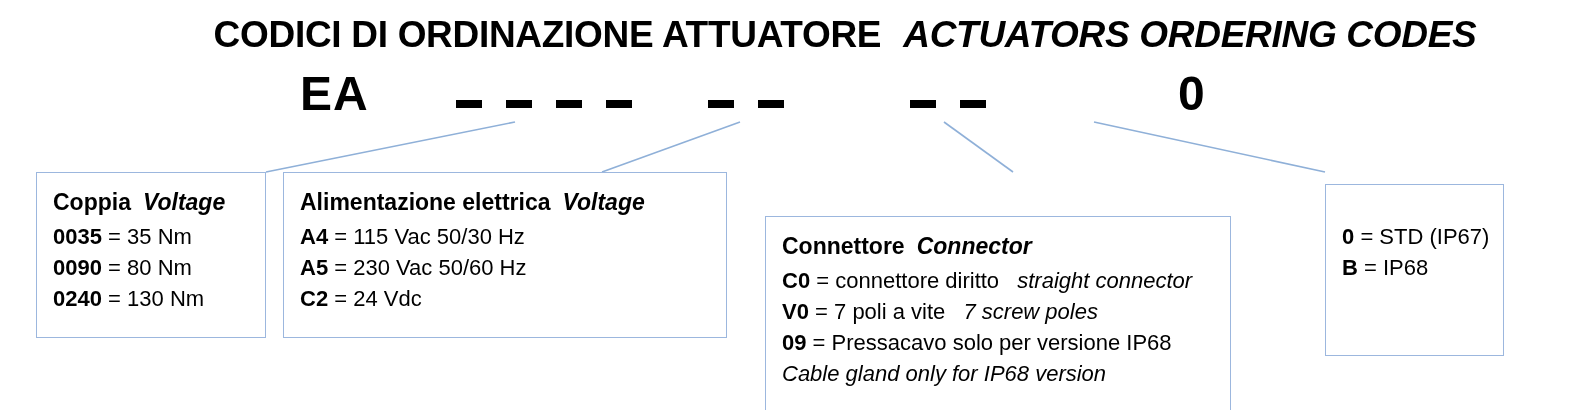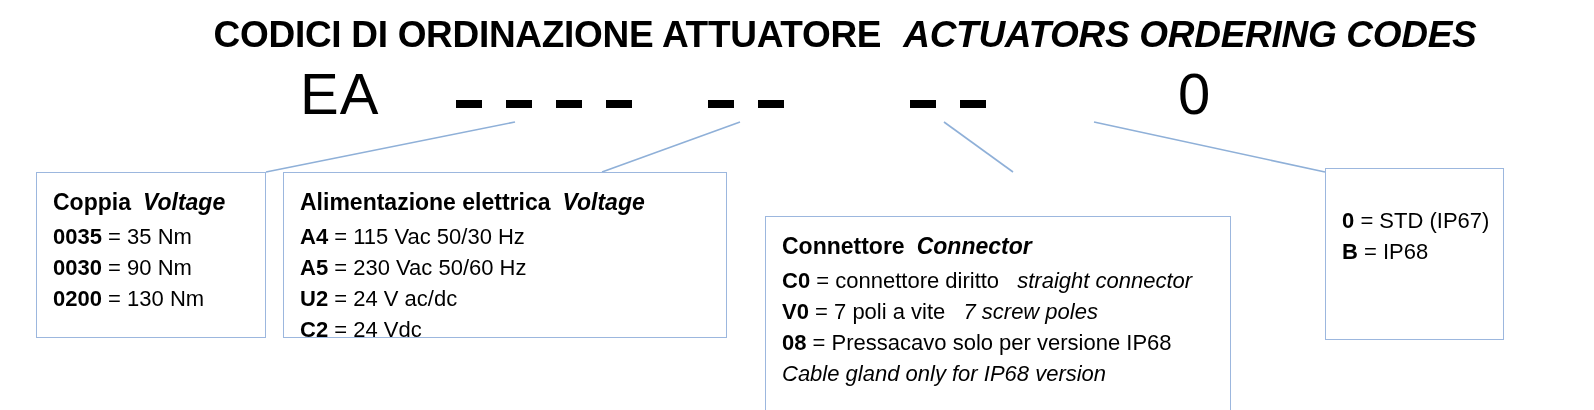--- a/index.html
+++ b/index.html
@@ -45,22 +45,22 @@
   
   .code-line {
     position: absolute;
     top: 66px;
     left: 0;
     width: 1594px;
     height: 56px;
   }
   .code-token {
     position: absolute;
-    font-size: 58px;
-    font-weight: normal;
+    font-size: 48px;
+    font-weight: bold;
     line-height: 56px;
     letter-spacing: 1px;
   }
   .dash {
     position: absolute;
     height: 8px;
     width: 26px;
     background: #000000;
     top: 34px;
   }
@@ -115,21 +115,21 @@
     font-style: italic;
     margin-left: 12px;
   }
   .row.italic-only {
     font-style: italic;
   }
 
   #box-torque    { left: 36px;   top: 172px; width: 230px; height: 166px; }
   #box-voltage   { left: 283px;  top: 172px; width: 444px; height: 166px; }
   #box-connector { left: 765px;  top: 172px; width: 466px; height: 201px; margin-top: 44px; }
-  #box-ip        { left: 1325px; top: 168px; width: 179px; height: 172px; }
+  #box-ip        { left: 1325px; top: 184px; width: 179px; height: 172px; }
   #box-ip        { padding-top: 36px; }
 </style>
 </head>
 <body>
 
 <div id="page">
 
   <div class="title-row">
     <span class="title-it">CODICI DI ORDINAZIONE ATTUATORE</span><span class="title-en">ACTUATORS ORDERING CODES</span>
   </div>
@@ -163,51 +163,46 @@
   <div class="box" id="box-torque">
     <div class="box-title">
       <span class="t-it">Coppia</span><span class="t-en">Voltage</span>
     </div>
     <div class="row">
       <span class="code">0035</span>
       <span class="eq">=</span>
       <span class="desc">35 Nm</span>
     </div>
     <div class="row">
-      <span class="code">0030</span>
-      <span class="eq">=</span>
-      <span class="desc">90 Nm</span>
-    </div>
-    <div class="row">
-      <span class="code">0200</span>
+      <span class="code">0090</span>
+      <span class="eq">=</span>
+      <span class="desc">80 Nm</span>
+    </div>
+    <div class="row">
+      <span class="code">0240</span>
       <span class="eq">=</span>
       <span class="desc">130 Nm</span>
     </div>
   </div>
 
   <div class="box" id="box-voltage">
     <div class="box-title">
       <span class="t-it">Alimentazione elettrica</span><span class="t-en">Voltage</span>
     </div>
     <div class="row">
       <span class="code">A4</span>
       <span class="eq">=</span>
       <span class="desc">115 Vac 50/30 Hz</span>
     </div>
     <div class="row">
       <span class="code">A5</span>
       <span class="eq">=</span>
       <span class="desc">230 Vac 50/60 Hz</span>
     </div>
     <div class="row">
-      <span class="code">U2</span>
-      <span class="eq">=</span>
-      <span class="desc">24 V ac/dc</span>
-    </div>
-    <div class="row">
       <span class="code">C2</span>
       <span class="eq">=</span>
       <span class="desc">24 Vdc</span>
     </div>
   </div>
 
   <div class="box" id="box-connector">
     <div class="box-title">
       <span class="t-it">Connettore</span><span class="t-en">Connector</span>
     </div>
@@ -217,21 +212,21 @@
       <span class="desc">connettore diritto</span>
       <span class="en">straight connector</span>
     </div>
     <div class="row">
       <span class="code">V0</span>
       <span class="eq">=</span>
       <span class="desc">7 poli a vite</span>
       <span class="en">7 screw poles</span>
     </div>
     <div class="row">
-      <span class="code">08</span>
+      <span class="code">09</span>
       <span class="eq">=</span>
       <span class="desc">Pressacavo solo per versione IP68</span>
     </div>
     <div class="row italic-only">Cable gland only for IP68 version</div>
   </div>
 
   <div class="box" id="box-ip">
     <div class="row">
       <span class="code">0</span>
       <span class="eq">=</span>

